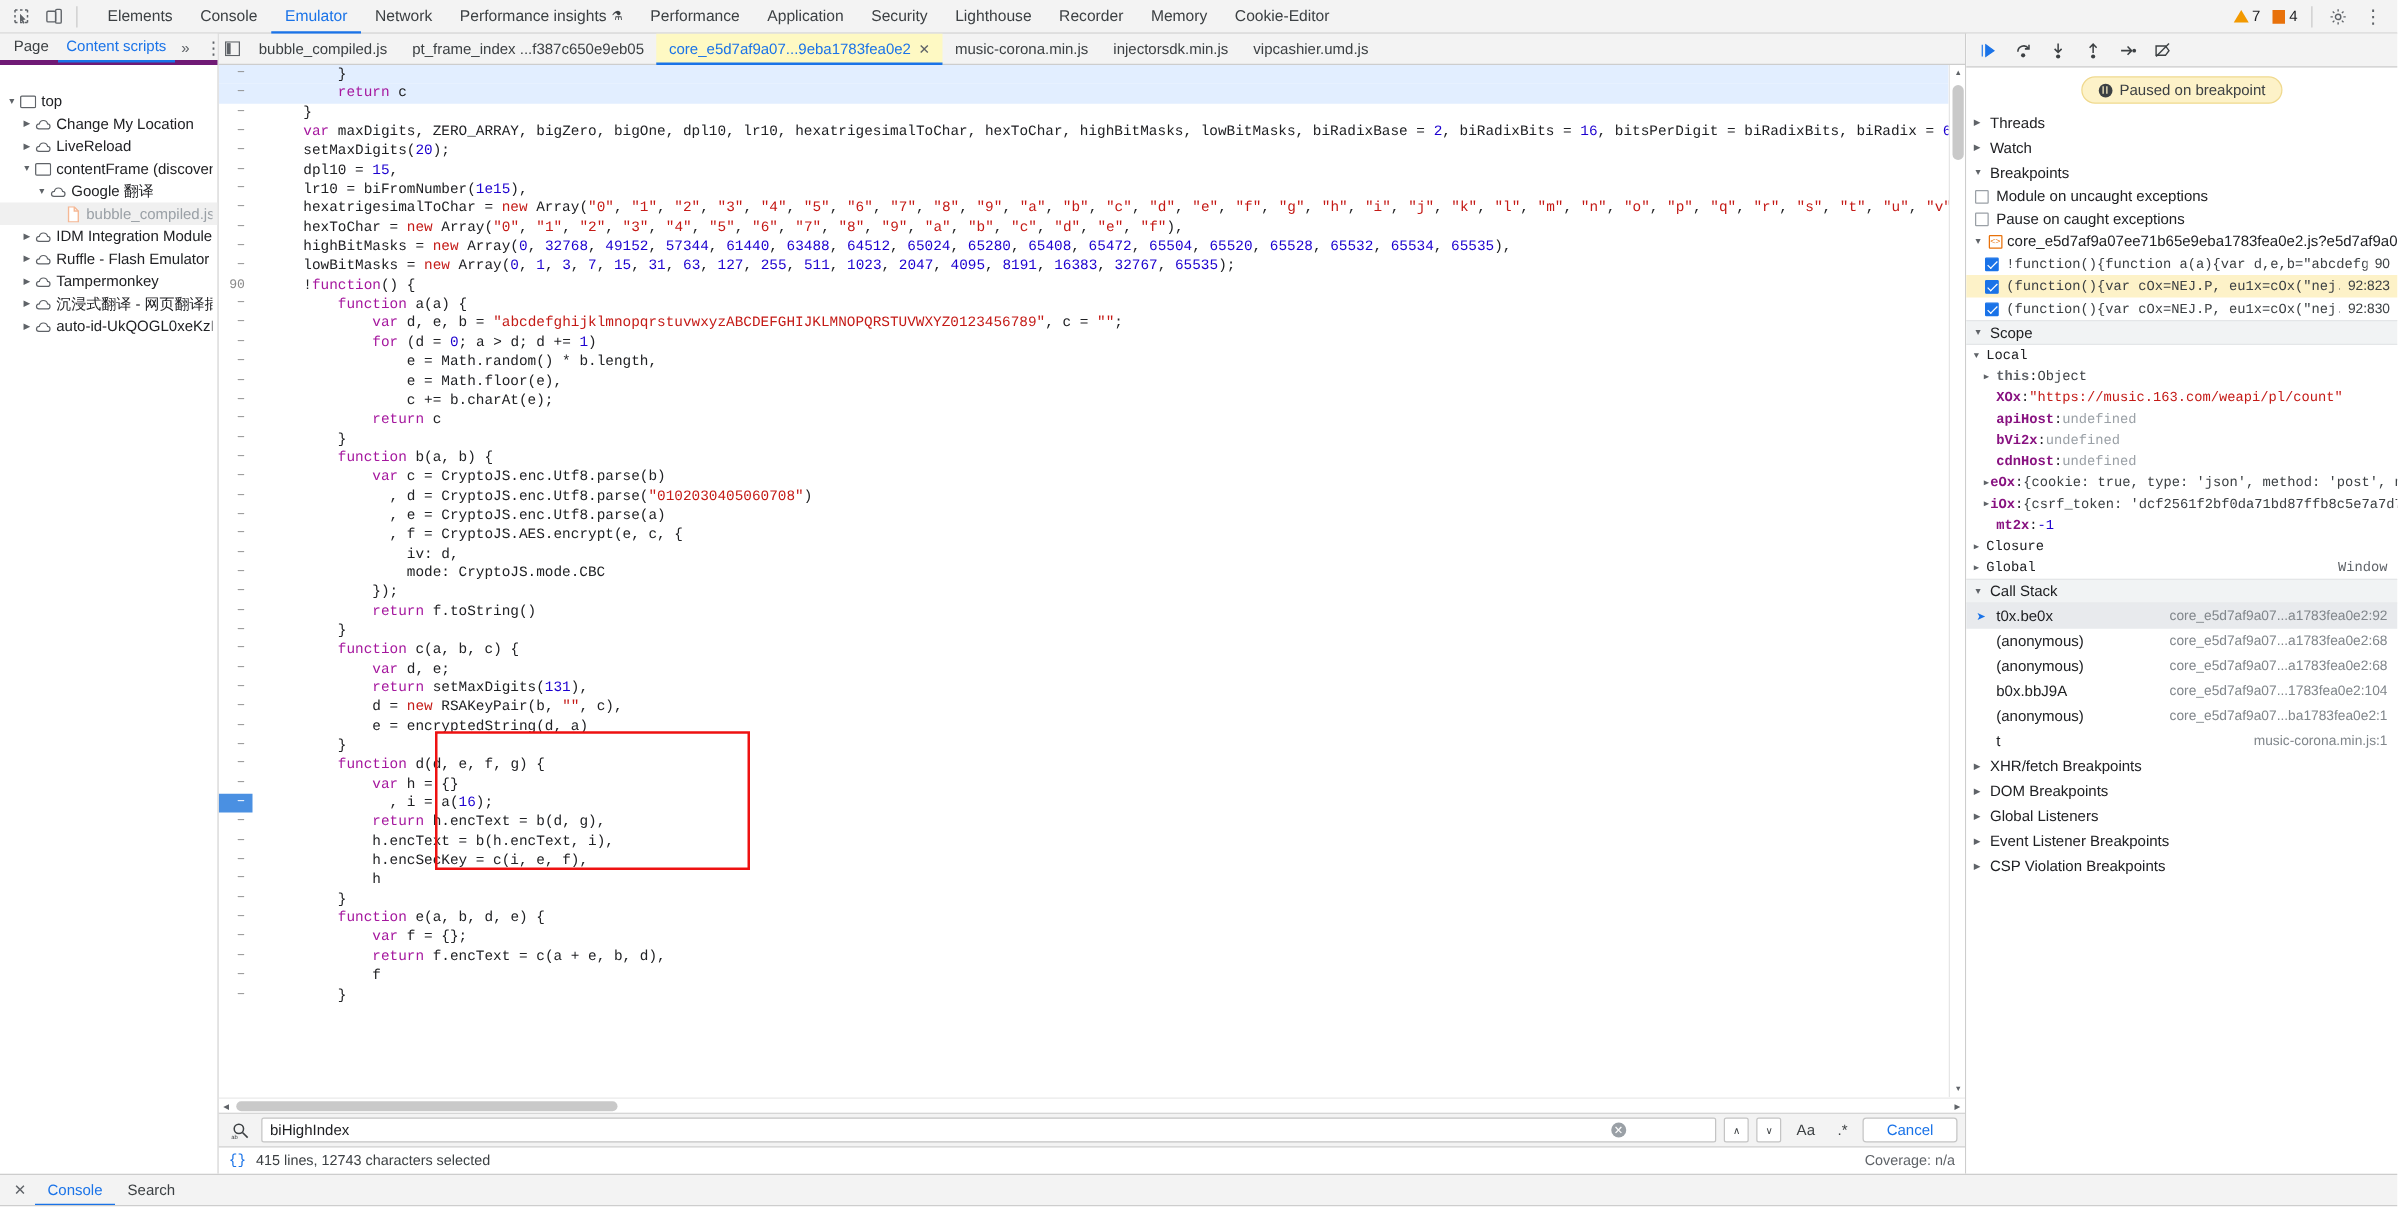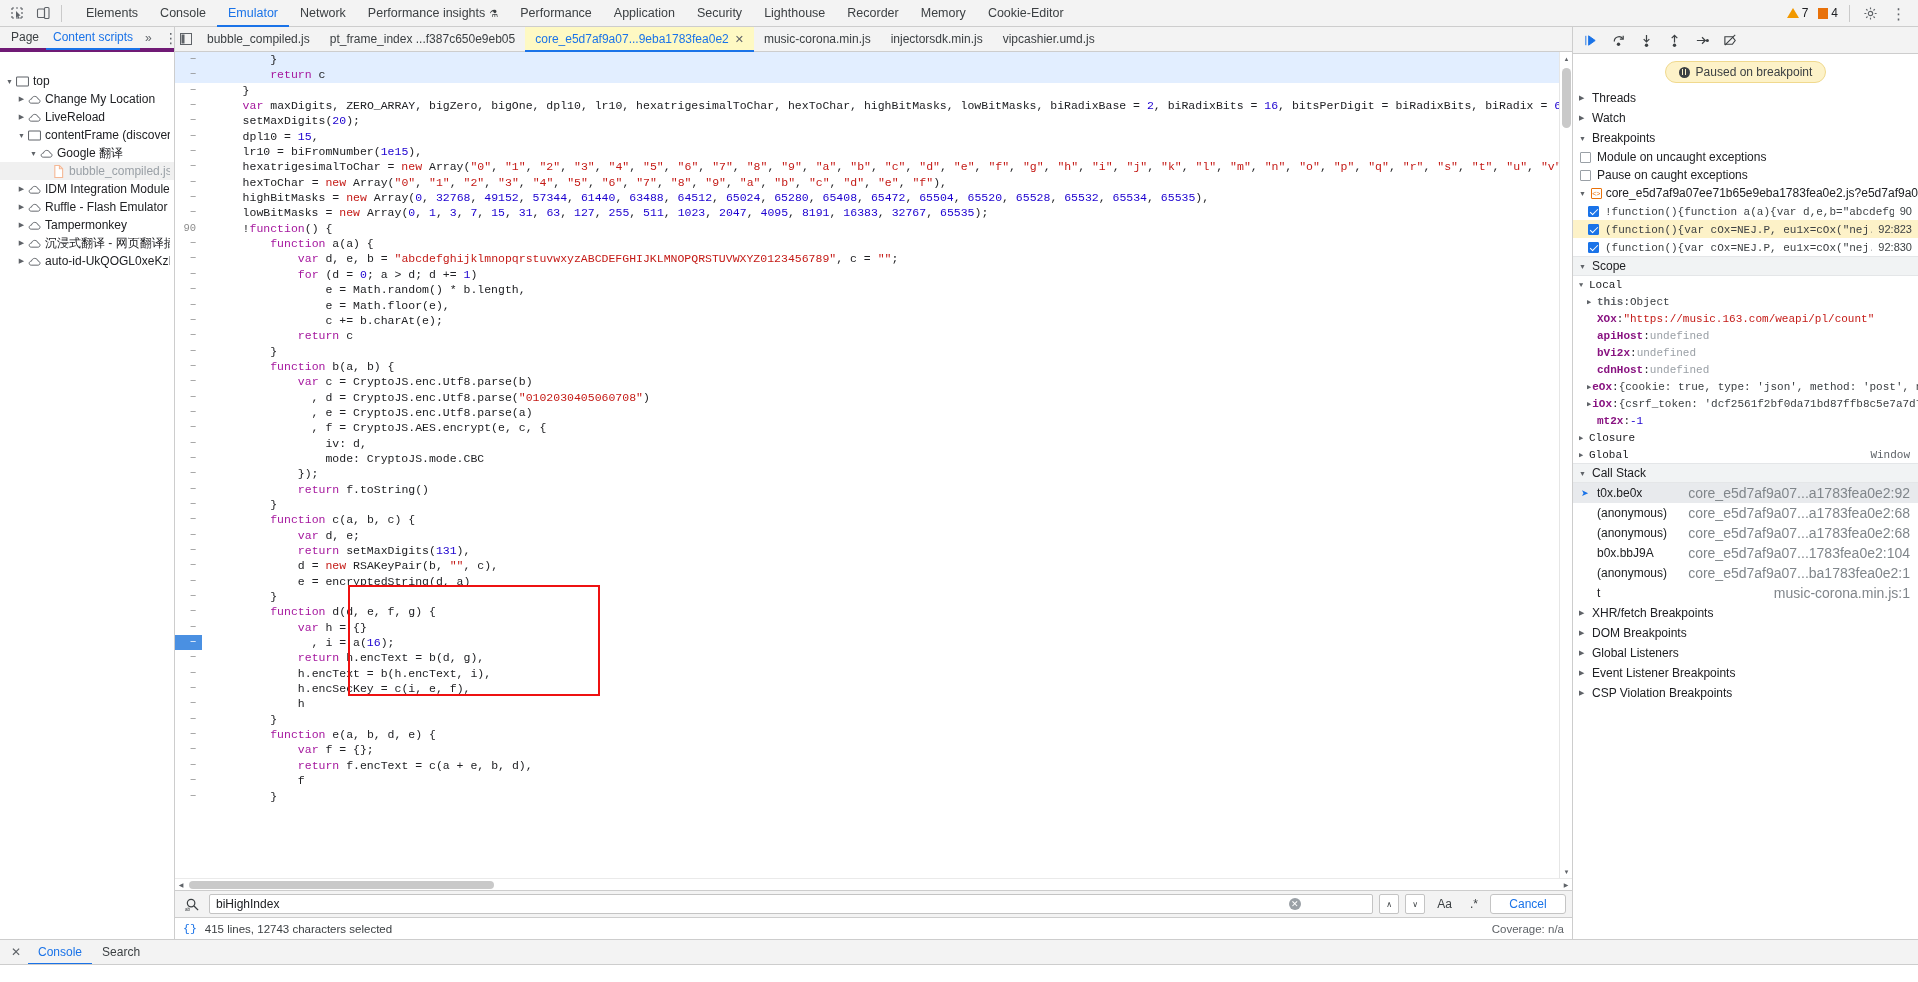--- a/index.html
+++ b/index.html
@@ -128,21 +128,21 @@
     font-family:"Liberation Mono","DejaVu Sans Mono",monospace; white-space:nowrap; overflow:hidden; }
   .scope-row .arr { margin-right:1px; }
   .k-name { color:#881280; font-weight:bold; }
   .k-name.plain { color:#5f6368; font-weight:bold; }
   .v-str { color:#c41a16; }
   .v-undef { color:#9aa0a6; }
   .v-num { color:#1c00cf; }
   .v-obj { color:#3c4043; }
   .cs-row { display:flex; align-items:center; height:20px; font-size:12px; padding-left:8px; gap:6px; white-space:nowrap; }
   .cs-row.sel { background:#e8eaed; }
-  .cs-loc { margin-left:auto; color:#80868b; font-size:14px; padding-right:8px; overflow:hidden; text-overflow:ellipsis;text-align:center; }
+  .cs-loc { margin-left:auto; color:#80868b; font-size:11px; padding-right:8px; overflow:hidden; text-overflow:ellipsis;text-align:center; }
   .cs-arrow { color:#1a73e8; font-size:9px; width:10px; }
   .cs-dot { width:10px; }
   .global-right { margin-left:auto; padding-right:8px; color:#5f6368; font-size:11px;
      font-family:"Liberation Mono","DejaVu Sans Mono",monospace; }
 
   
   .drawer { height:25px; min-height:25px; display:flex; align-items:center; background:#f3f3f3; border-top:1px solid #cdcdcd; padding-left:4px; }
   .drawer-close { width:24px; height:25px; display:flex; align-items:center; justify-content:center; cursor:pointer; font-size:12px; color:#5f6368; }
   .drawer-tab { padding:0 10px; height:25px; line-height:25px; font-size:12px; color:#3c4043; cursor:pointer; }
   .drawer-tab.active { color:#1a73e8; box-shadow: inset 0 -2px 0 #1a73e8; }

